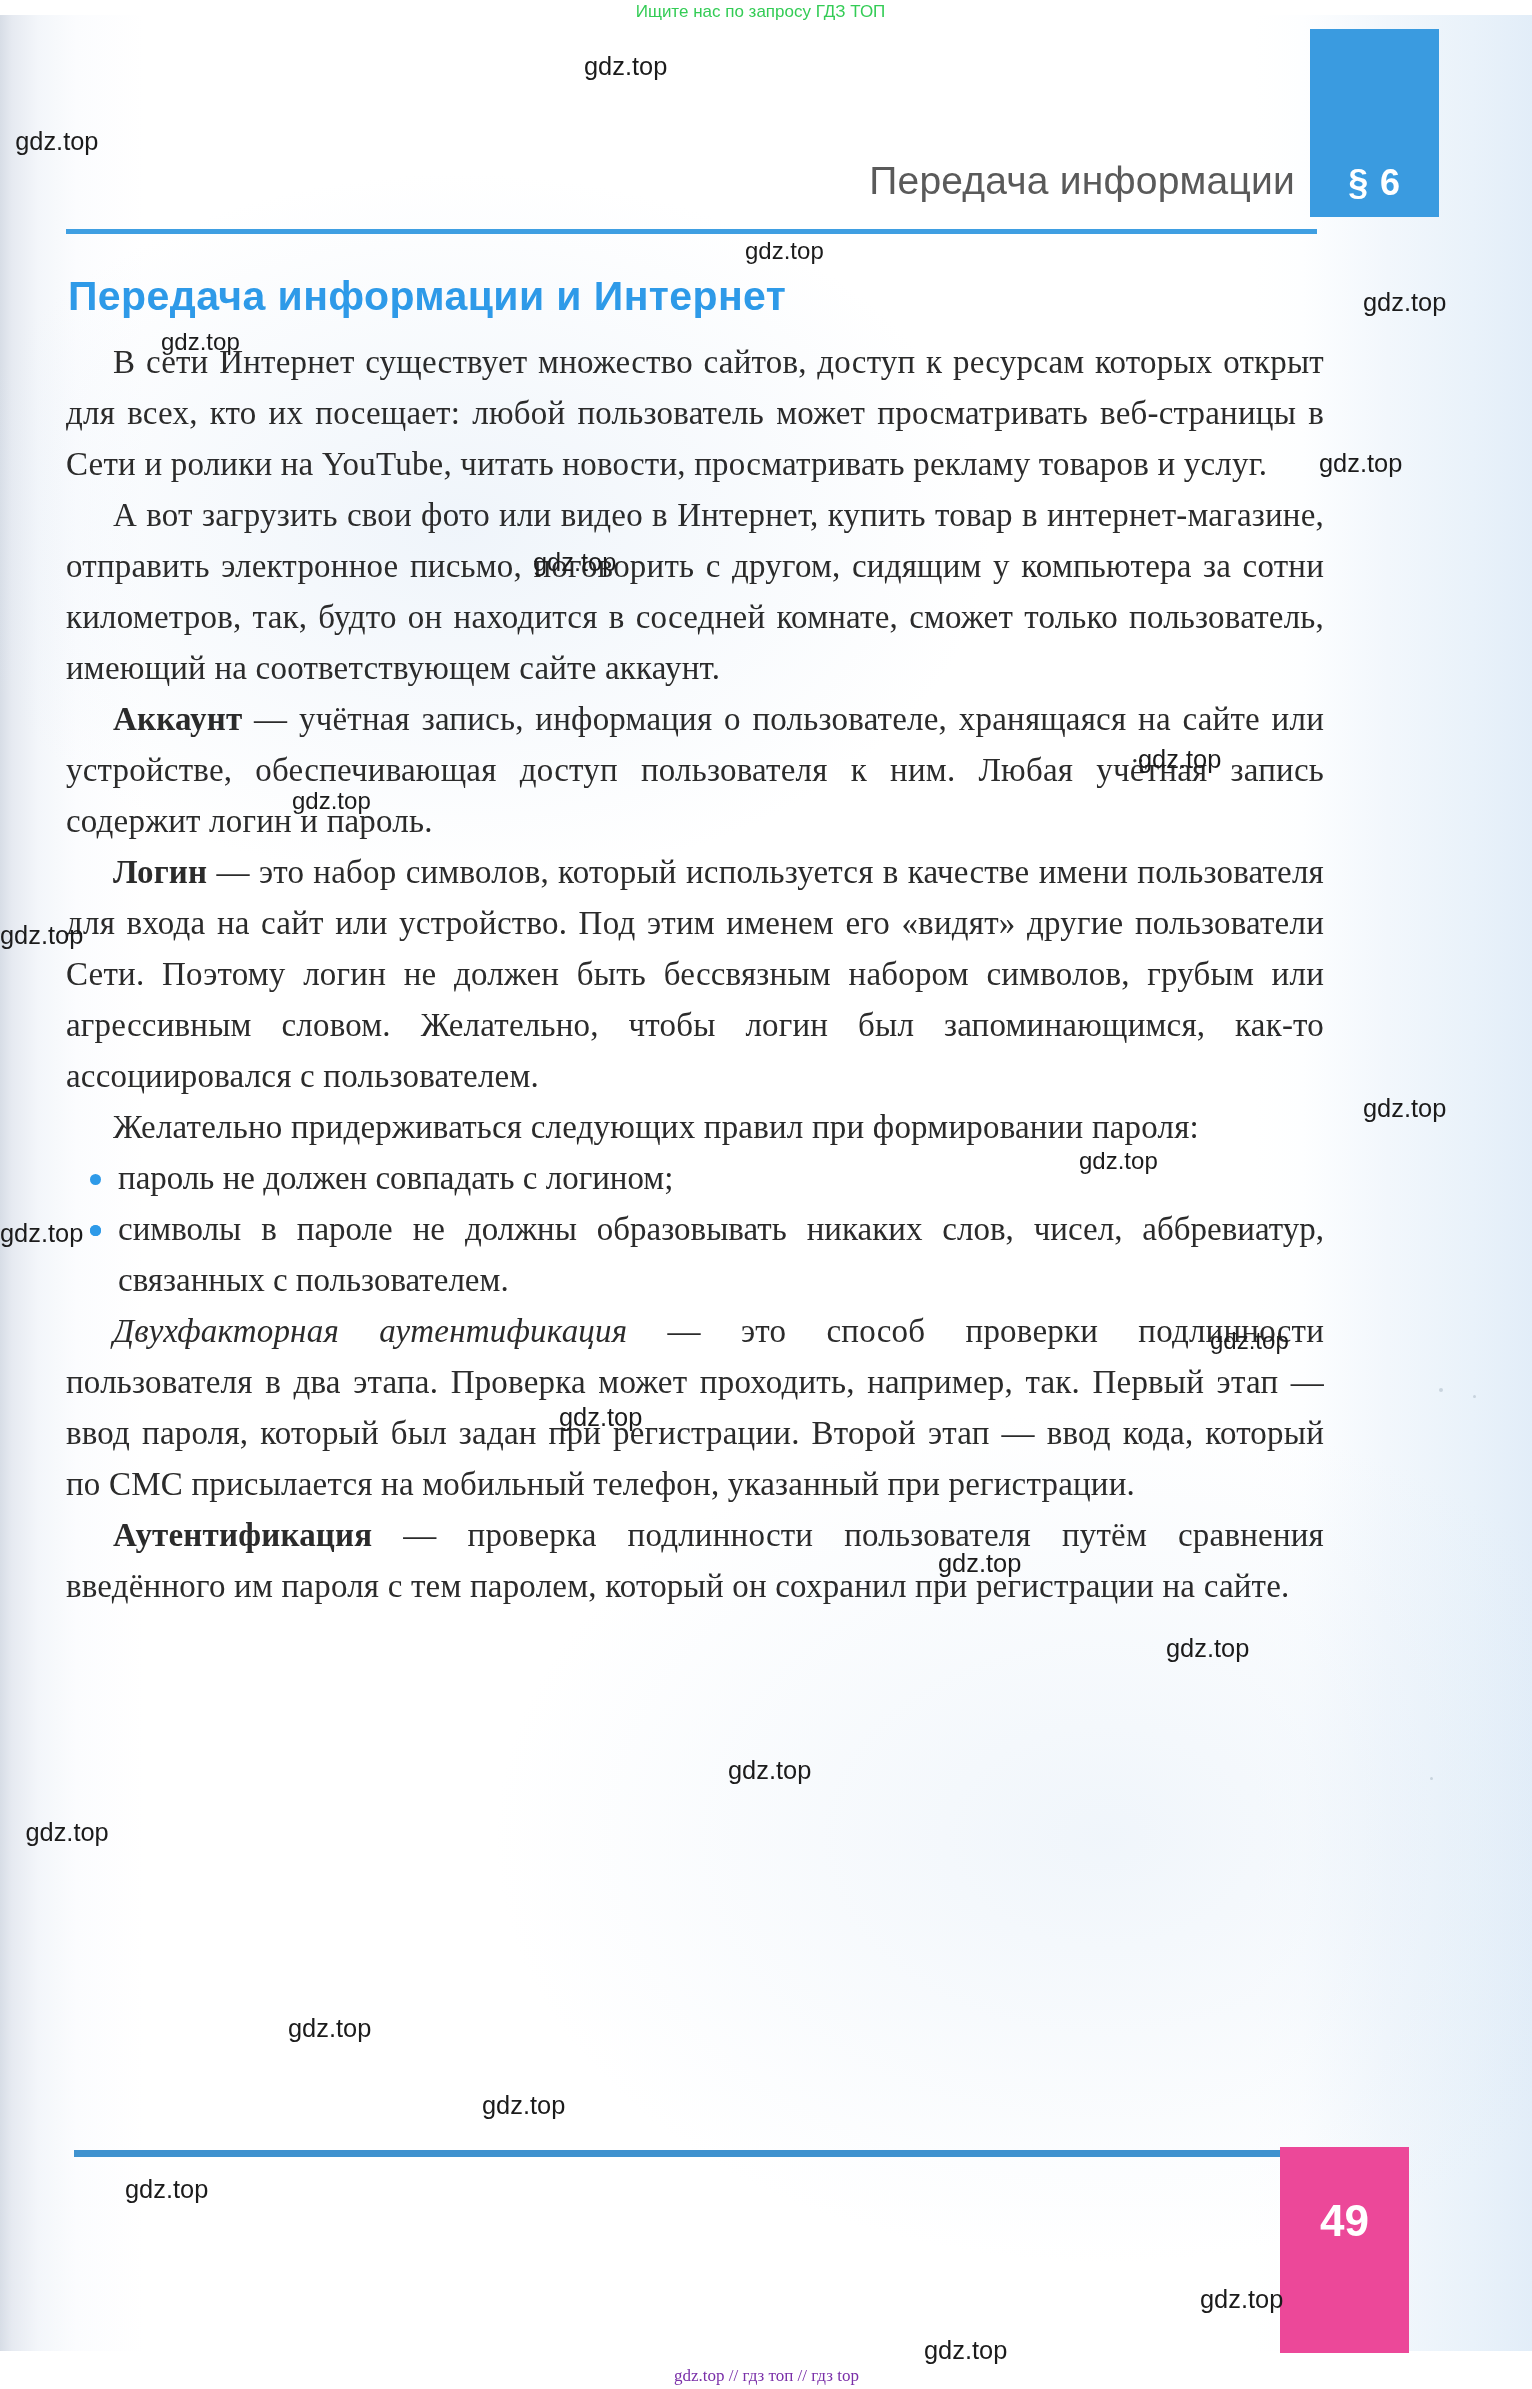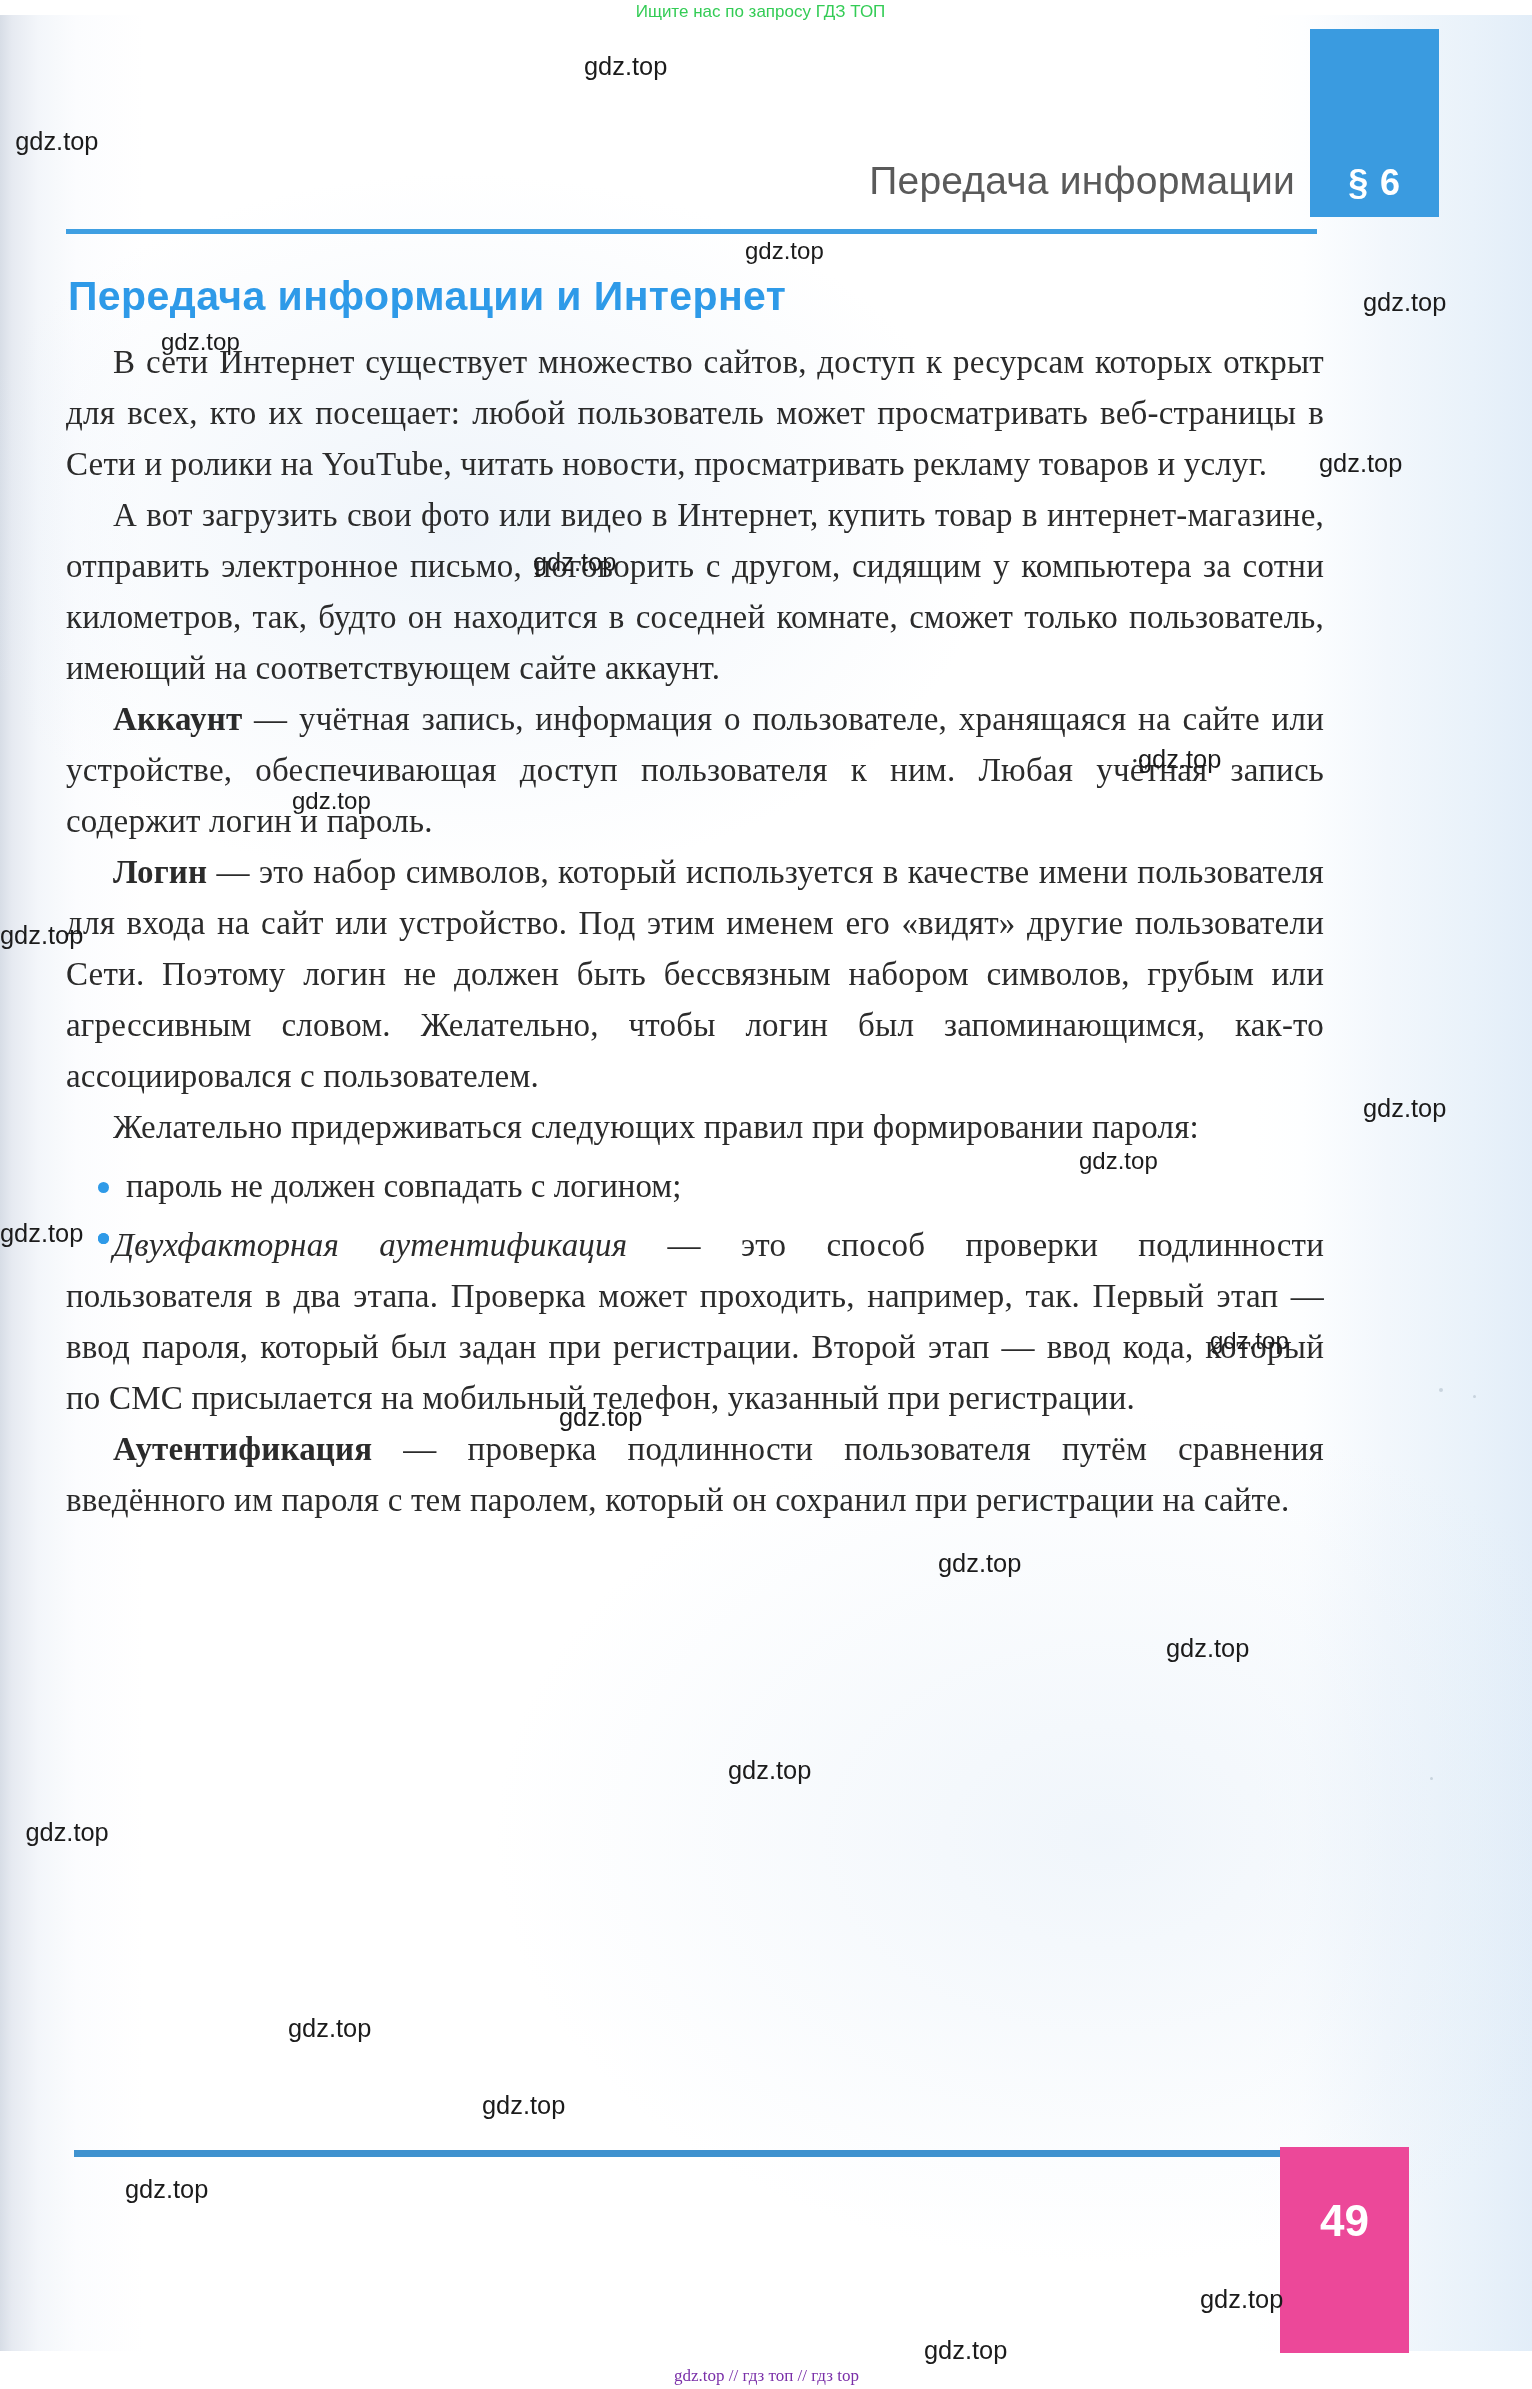--- a/index.html
+++ b/index.html
@@ -159,21 +159,21 @@
     text-align: justify;
     text-justify: inter-word;
     text-indent: 47px;
     letter-spacing: 0.2px;
   }
   .body b { font-weight: bold; }
   .body i { font-style: italic; }
 
   ul.rules {
     list-style: none;
-    margin: 8px;
+    margin: 0;
     padding: 0;
   }
   ul.rules li {
     position: relative;
     padding-left: 52px;
     text-align: justify;
     text-indent: 0;
     margin: 0;
   }
   ul.rules li .dot {
@@ -256,21 +256,21 @@
     <p><b>Аккаунт</b><span> — учётная запись, информация о пользователе, хранящаяся на сайте или устройстве, обеспечивающая доступ пользователя к ним. Любая учётная запись содержит логин и пароль.</span></p>
 
     <p><b>Логин</b><span> — это набор символов, который используется в качестве имени пользователя для входа на сайт или устройство. Под этим именем его «видят» другие пользователи Сети. Поэтому логин не должен быть бессвязным набором символов, грубым или агрессивным словом. Желательно, чтобы логин был запоминающимся, как-то ассоциировался с пользователем.</span></p>
 
 
     <p><span>Желательно придерживаться следующих правил при формировании пароля:</span></p>
 
     <ul class="rules">
       <li><span class="dot"></span><span>пароль не должен совпадать с логином;</span></li>
       <li><span class="dot"></span></li>
-      <li><span class="dot"></span></li>
+      <li><span class="dot"></span><span>символы в пароле не должны образовывать никаких слов, чисел, аббревиатур, связанных с пользователем.</span></li>
     </ul>
 
     <p><i>Двухфакторная аутентификация</i><span> — это способ проверки подлинности пользователя в два этапа. Проверка может проходить, например, так. Первый этап — ввод пароля, который был задан при регистрации. Второй этап — ввод кода, который по СМС присылается на мобильный телефон, указанный при регистрации.</span></p>
 
     <p><b>Аутентификация</b><span> — проверка подлинности пользователя путём сравнения введённого им пароля с тем паролем, который он сохранил при регистрации на сайте.</span></p>
 
   </div>
 
   <div class="rule-bottom"></div>
 

